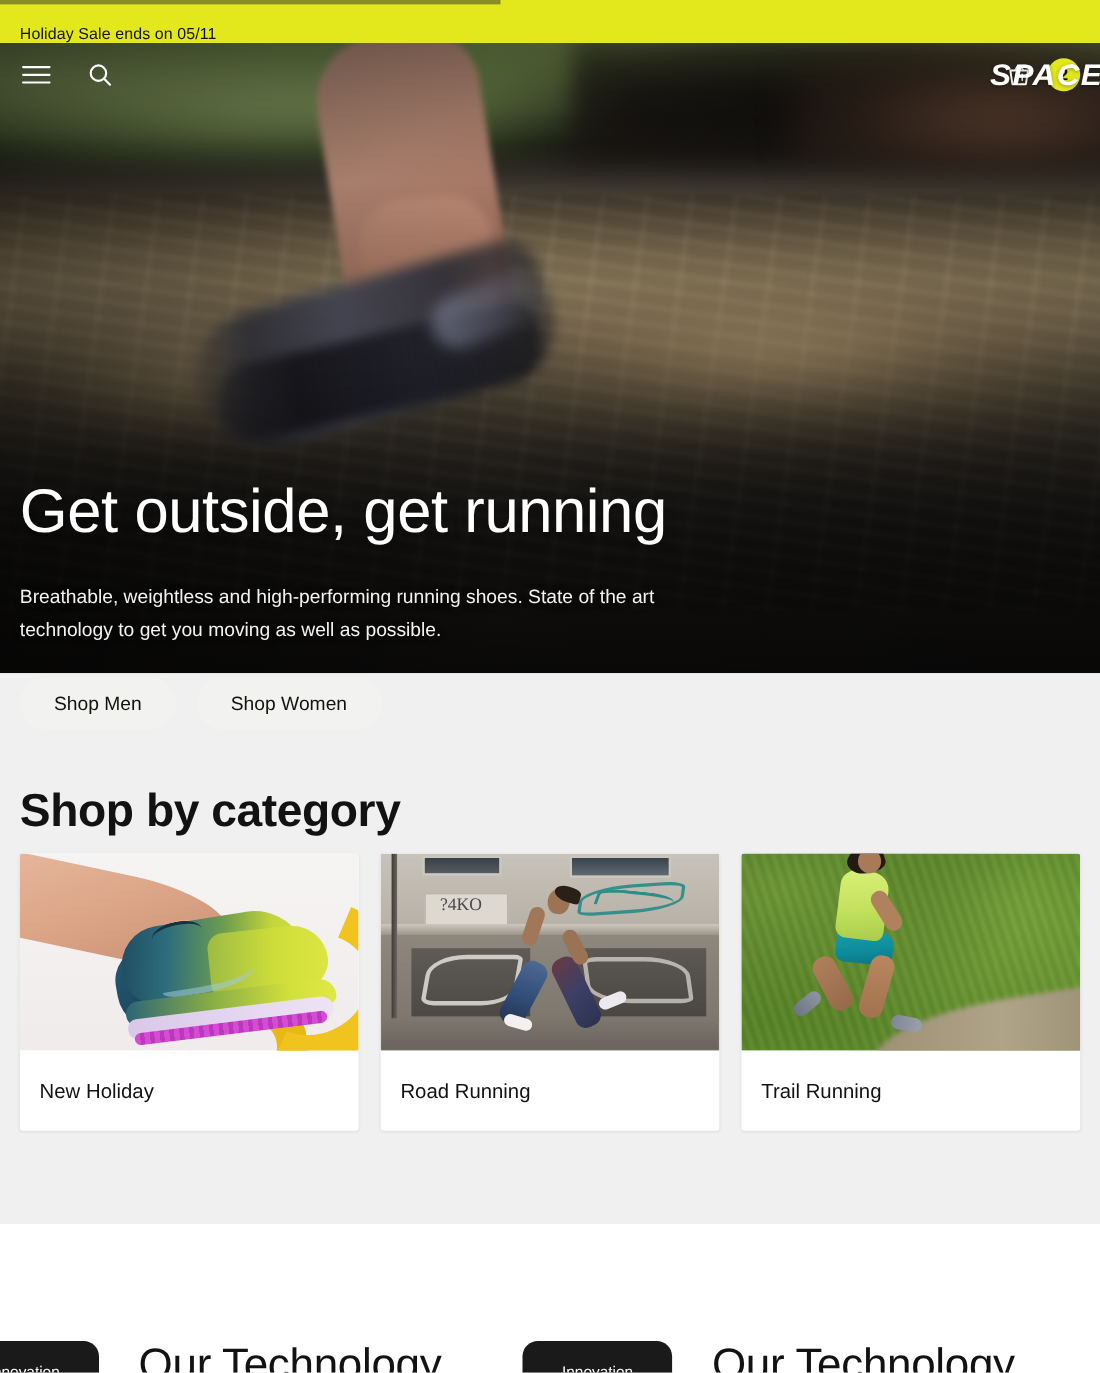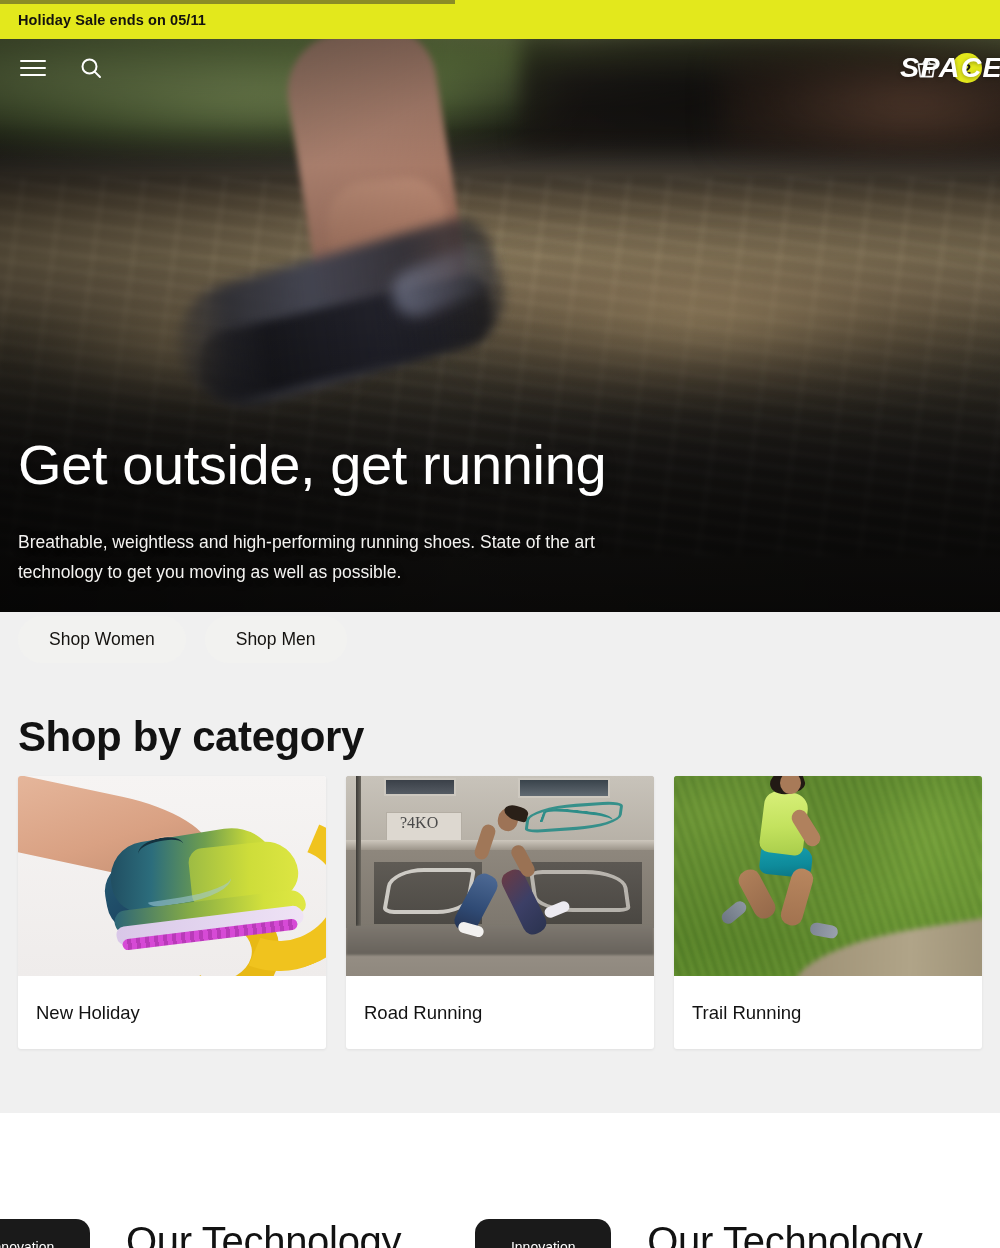--- a/index.html
+++ b/index.html
@@ -27,24 +27,23 @@
     height: 4px;
     width: 45.5%;
     background: #8b8c26;
   }
 
   
   .announcement {
     position: absolute; top: 0; left: 0;
     width: 1000px; height: 39px;
     background: #e3e81c;
-    display: flex; align-items: center;
+    display: flex; align-items: flex-end;
     padding-left: 18px;
     z-index: 20;
-    font-weight: bold;
   }
   .announcement-text {
     font-size: 14.5px;
     color: #14120f;
     letter-spacing: 0.1px;
   }
 
   
   .hero {
     position: absolute; top: 39px; left: 0;
@@ -244,21 +243,21 @@
   .cards {
     position: absolute; left: 18px; top: 164px;
     display: flex; gap: 20px;
   }
   .card {
     width: 308px; background: #ffffff;
     border-radius: 3px; overflow: hidden;
     box-shadow: 0 1px 3px rgba(0,0,0,.07);
     cursor: pointer;
   }
-  .card-img { width: 308px; height: 200px; position: relative; overflow: hidden; }
+  .card-img { width: 308px; height: 179px; position: relative; overflow: hidden; }
   .card-label {
     height: 73px; display: flex; align-items: center;
     padding-left: 18px;
     font-size: 18.5px; color: #121212;
   }
 
   
   .a1 { position: absolute; inset: 0; background: linear-gradient(180deg,#f6f4f3 0%, #efeceb 100%); }
   .a1-arm {
     position: absolute; left: -18px; top: 18px; width: 210px; height: 76px;
@@ -606,22 +605,22 @@
         </svg>
       </div>
       <div class="cart-badge">2</div>
     </div>
   </div>
 
   <div class="hero-copy">
     <h1 class="hero-title">Get outside, get running</h1>
     <p class="hero-sub">Breathable, weightless and high-performing running shoes. State of the art technology to get you moving as well as possible.</p>
     <div class="hero-actions">
+      <button class="pill">Shop Men</button>
       <button class="pill">Shop Women</button>
-      <button class="pill">Shop Men</button>
     </div>
   </div>
 
   <div class="category-section">
     <h2 class="section-title">Shop by category</h2>
 
     <div class="cards">
 
       <div class="card">
         <div class="card-img">

